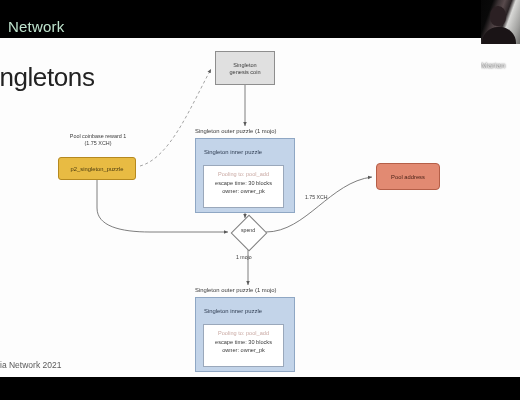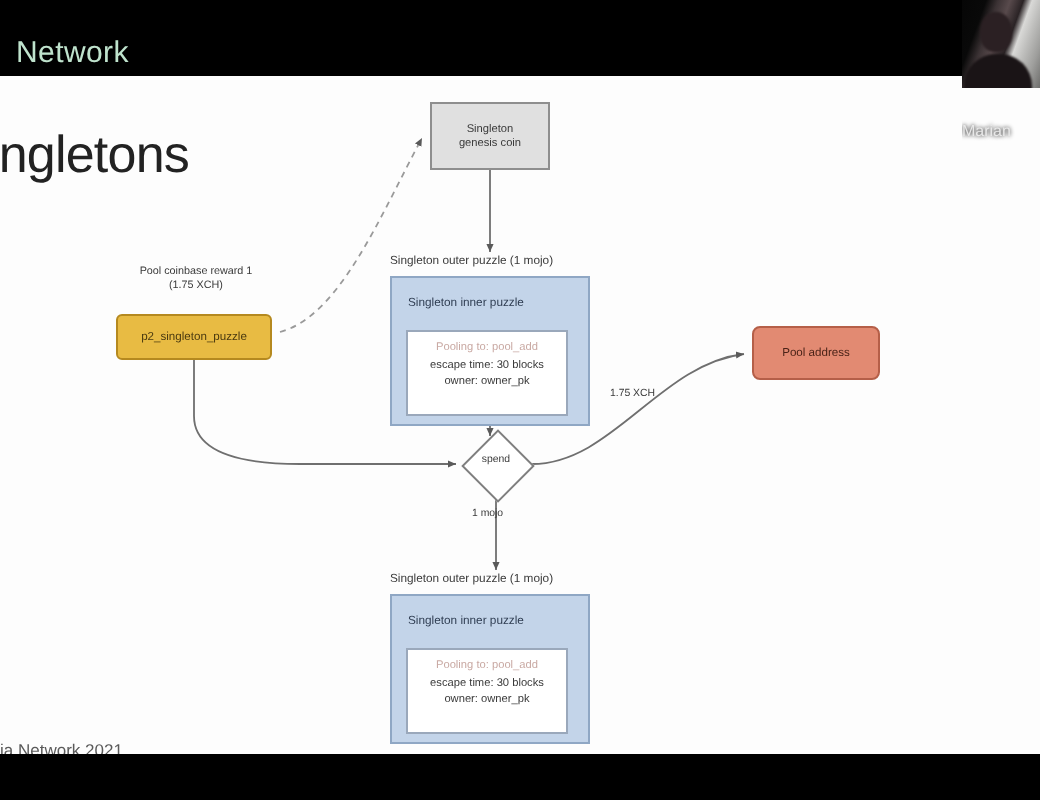--- a/index.html
+++ b/index.html
@@ -28,21 +28,21 @@
   #cam-name{position:absolute;left:481px;top:60px;width:59px;height:11px;
             font-size:8px;color:#e8e8e8;line-height:11px;overflow:hidden;white-space:nowrap;
             text-shadow:0 0 2px #000;}
 
   
   #slide{position:absolute;left:0;top:38px;width:520px;height:339px;background:#fdfdfd;overflow:hidden;}
 
   #slide-title{position:absolute;left:-6px;top:24px;font-size:26px;color:#222;
                letter-spacing:-.4px;white-space:nowrap;}
 
-  #footer{position:absolute;left:0;top:332px;font-size:8.5px;color:#5a5a5a;white-space:nowrap;}
+  #footer{position:absolute;left:0;top:322px;font-size:8.5px;color:#5a5a5a;white-space:nowrap;}
 
   #zoom-wm{position:absolute;left:452px;top:338px;font-size:34px;color:#fff;opacity:.5;
            letter-spacing:-1px;line-height:34px;
            -webkit-text-stroke:1px #e2e2e2;}
 
   
   .nodebox{position:absolute;box-sizing:border-box;text-align:center;color:#3a3a3a;}
 
   
   #genesis{left:215px;top:13px;width:60px;height:34px;background:#e0e0e0;border:1px solid #8e8e8e;

